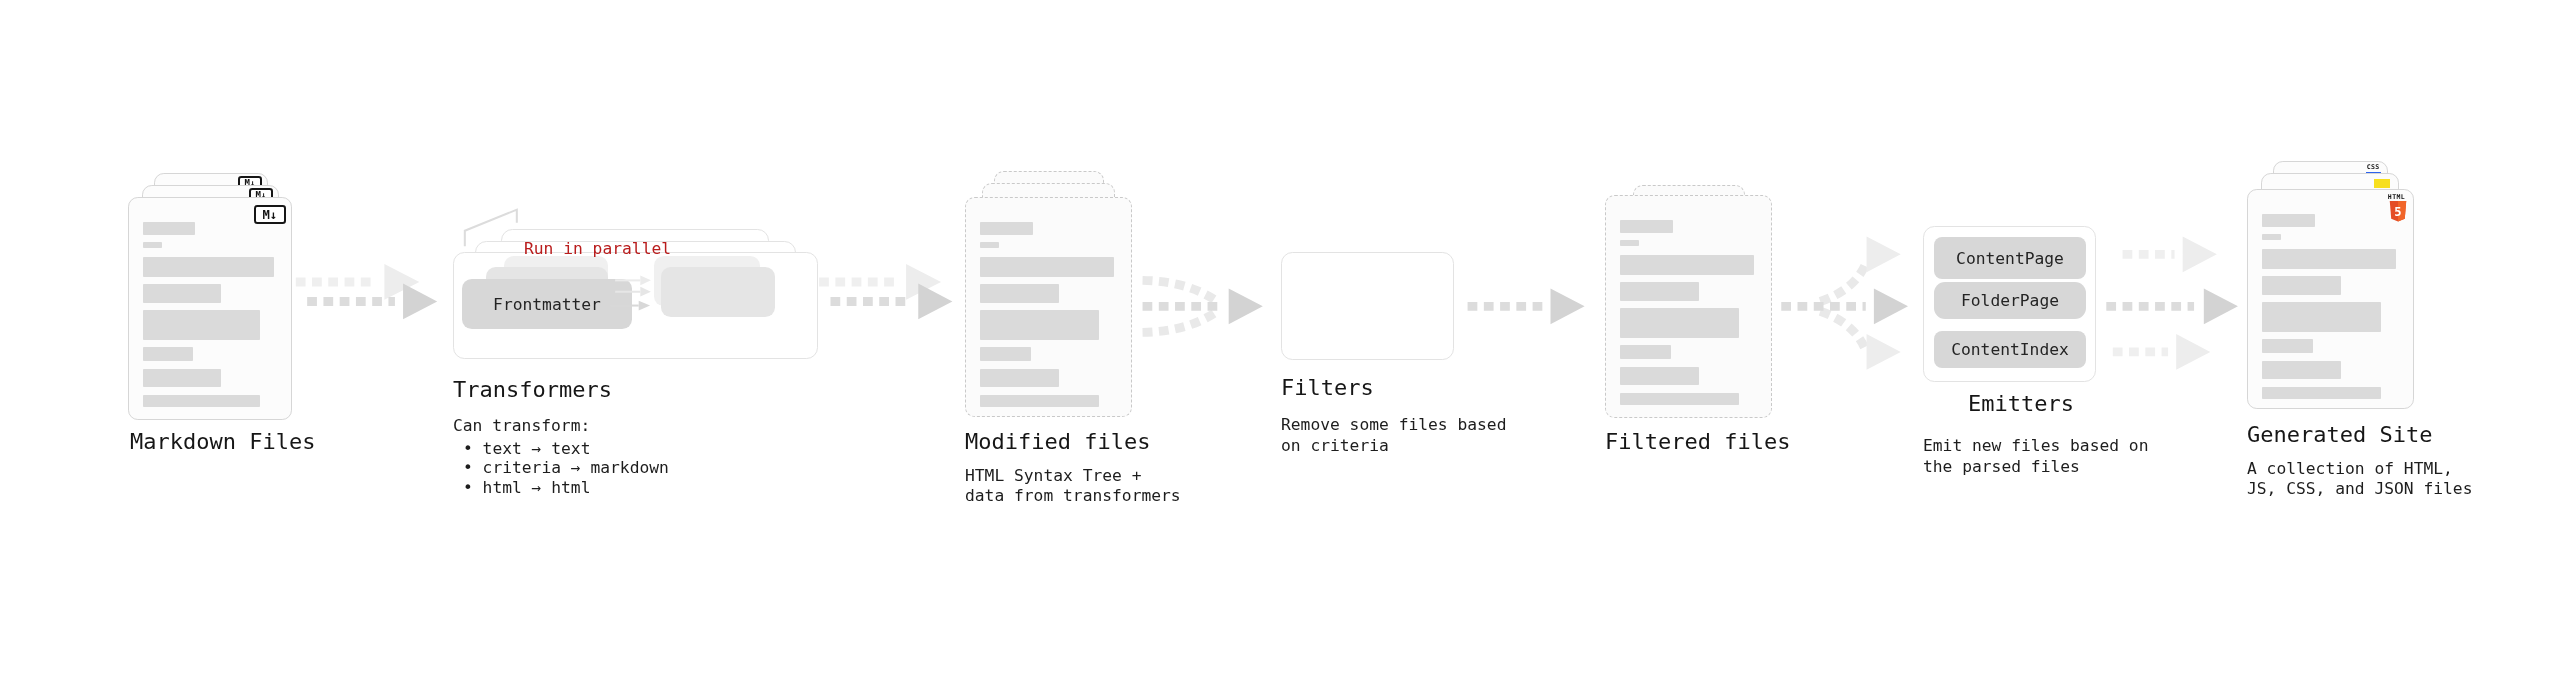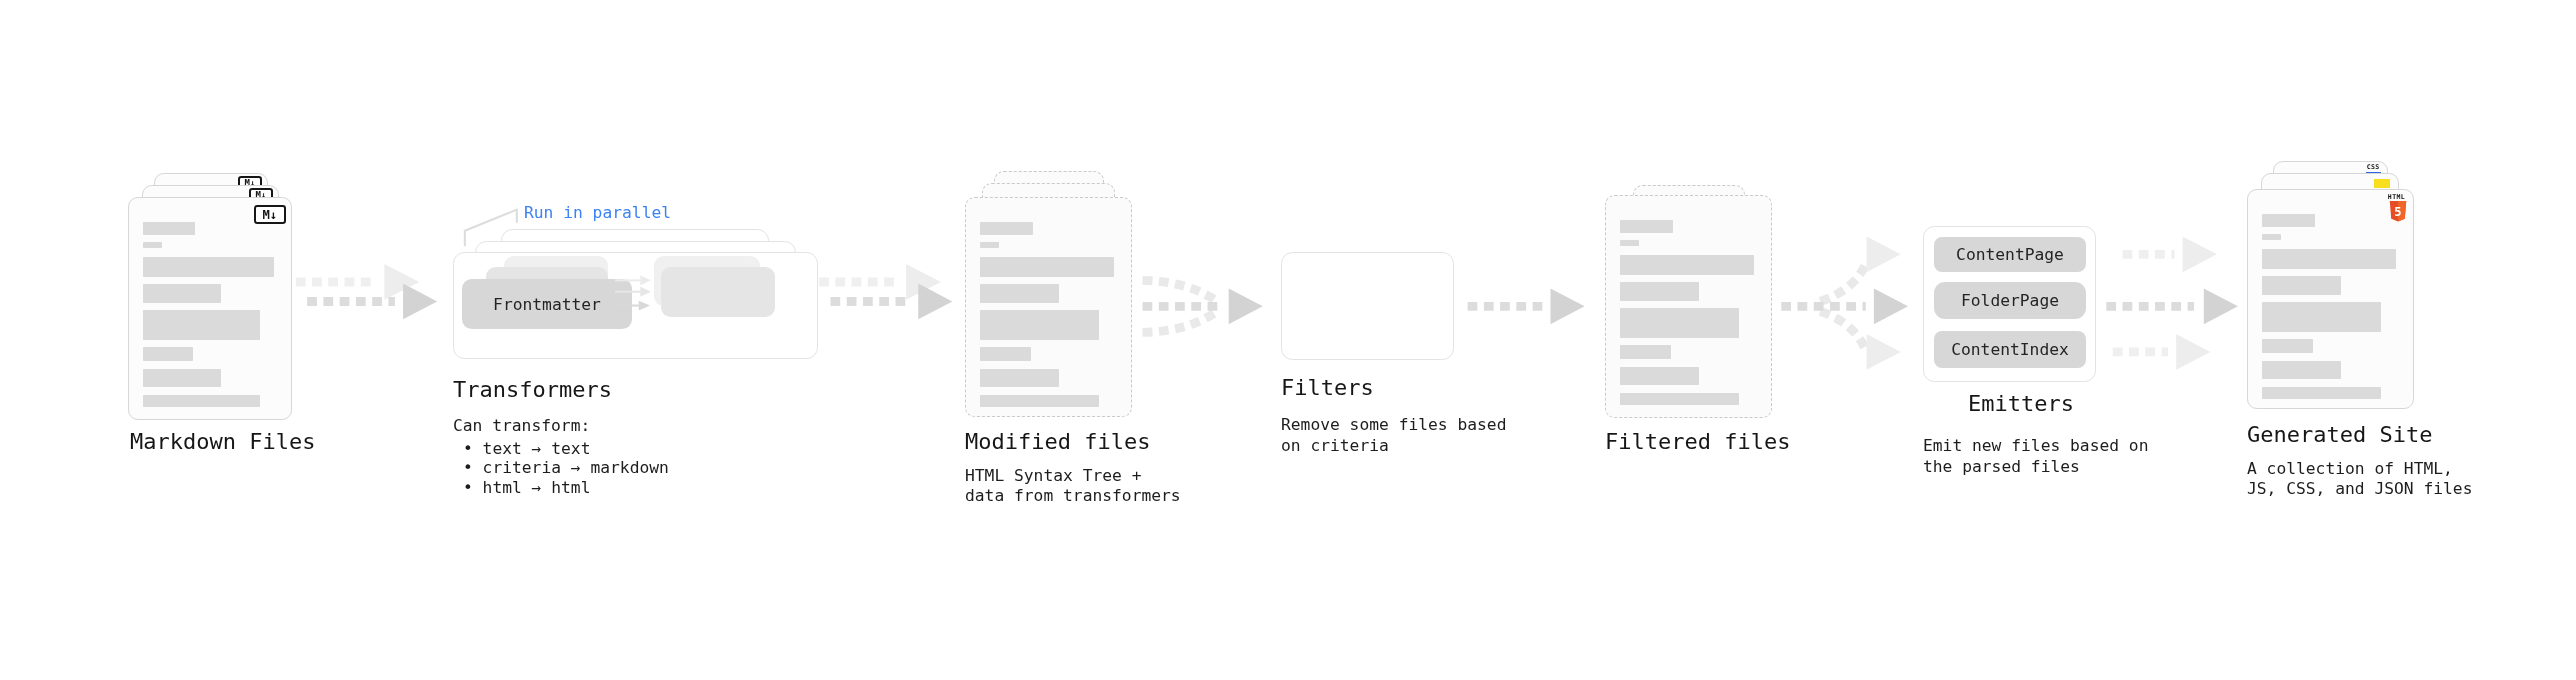--- a/index.html
+++ b/index.html
@@ -54,21 +54,21 @@
   }
   .chip.ghost1{background:#e5e5e5;}
   .chip.ghost2{background:#f0f0f0;}
   
   .label-title{
     position:absolute;font-size:22px;color:#161616;white-space:nowrap;line-height:24.4px;
   }
   .body-text{
     position:absolute;font-size:16.3px;color:#1d1d1d;white-space:nowrap;line-height:19.5px;
   }
-  .light-text{position:absolute;font-size:16.3px;color:#3b82f6;white-space:nowrap;}
+  .light-text{position:absolute;font-size:16.3px;color:#b91c1c;white-space:nowrap;margin-top:36px;}
   
   .overlay{position:absolute;left:0;top:0;}
   .overlay line,.overlay path{stroke-width:11;stroke-dasharray:12 8;fill:none;}
   .d-front{stroke:#dcdcdc;}
   .d-light{stroke:#efefef;}
   .d-curve{stroke:#e9e9e9;}
   .h-front{fill:#d3d3d3;}
   .h-light{fill:#ededed;}
   .thin line{stroke-width:2.5;stroke-dasharray:none;}
   .callout{stroke:#dcdcdc;stroke-width:2.5;fill:none;stroke-dasharray:none;}
@@ -150,21 +150,21 @@
         <div class="bar"></div>
         <div class="bar"></div>
         <div class="bar"></div>
         <div class="bar"></div>
         <div class="bar"></div>
     </div>
   </div>
   <div class="label-title" style="left:1605px;top:430px">Filtered files</div>
 
   <div class="outline" style="left:1923px;top:226px;width:173px;height:156px"></div>
-  <div class="chip" style="left:1934px;top:237px;width:152px;height:35px;border-radius:8.1px">ContentPage</div>
+  <div class="chip" style="left:1934px;top:237px;width:152px;height:42px;border-radius:8.1px">ContentPage</div>
   <div class="chip" style="left:1934px;top:282px;width:152px;height:37px;border-radius:11px">FolderPage</div>
   <div class="chip" style="left:1934px;top:331px;width:152px;height:37px;border-radius:8.1px">ContentIndex</div>
   <div class="label-title" style="left:1968px;top:392px">Emitters</div>
   <div class="body-text" style="left:1923px;top:436px">Emit new files based on</div>
   <div class="body-text" style="left:1923px;top:457px">the parsed files</div>
 
   <div class="tab" style="left:2273px;top:161px;width:115px;height:36px">
     <div class="css-badge">CSS</div>
   </div>
   <div class="tab" style="left:2261px;top:173px;width:138px;height:36px">

